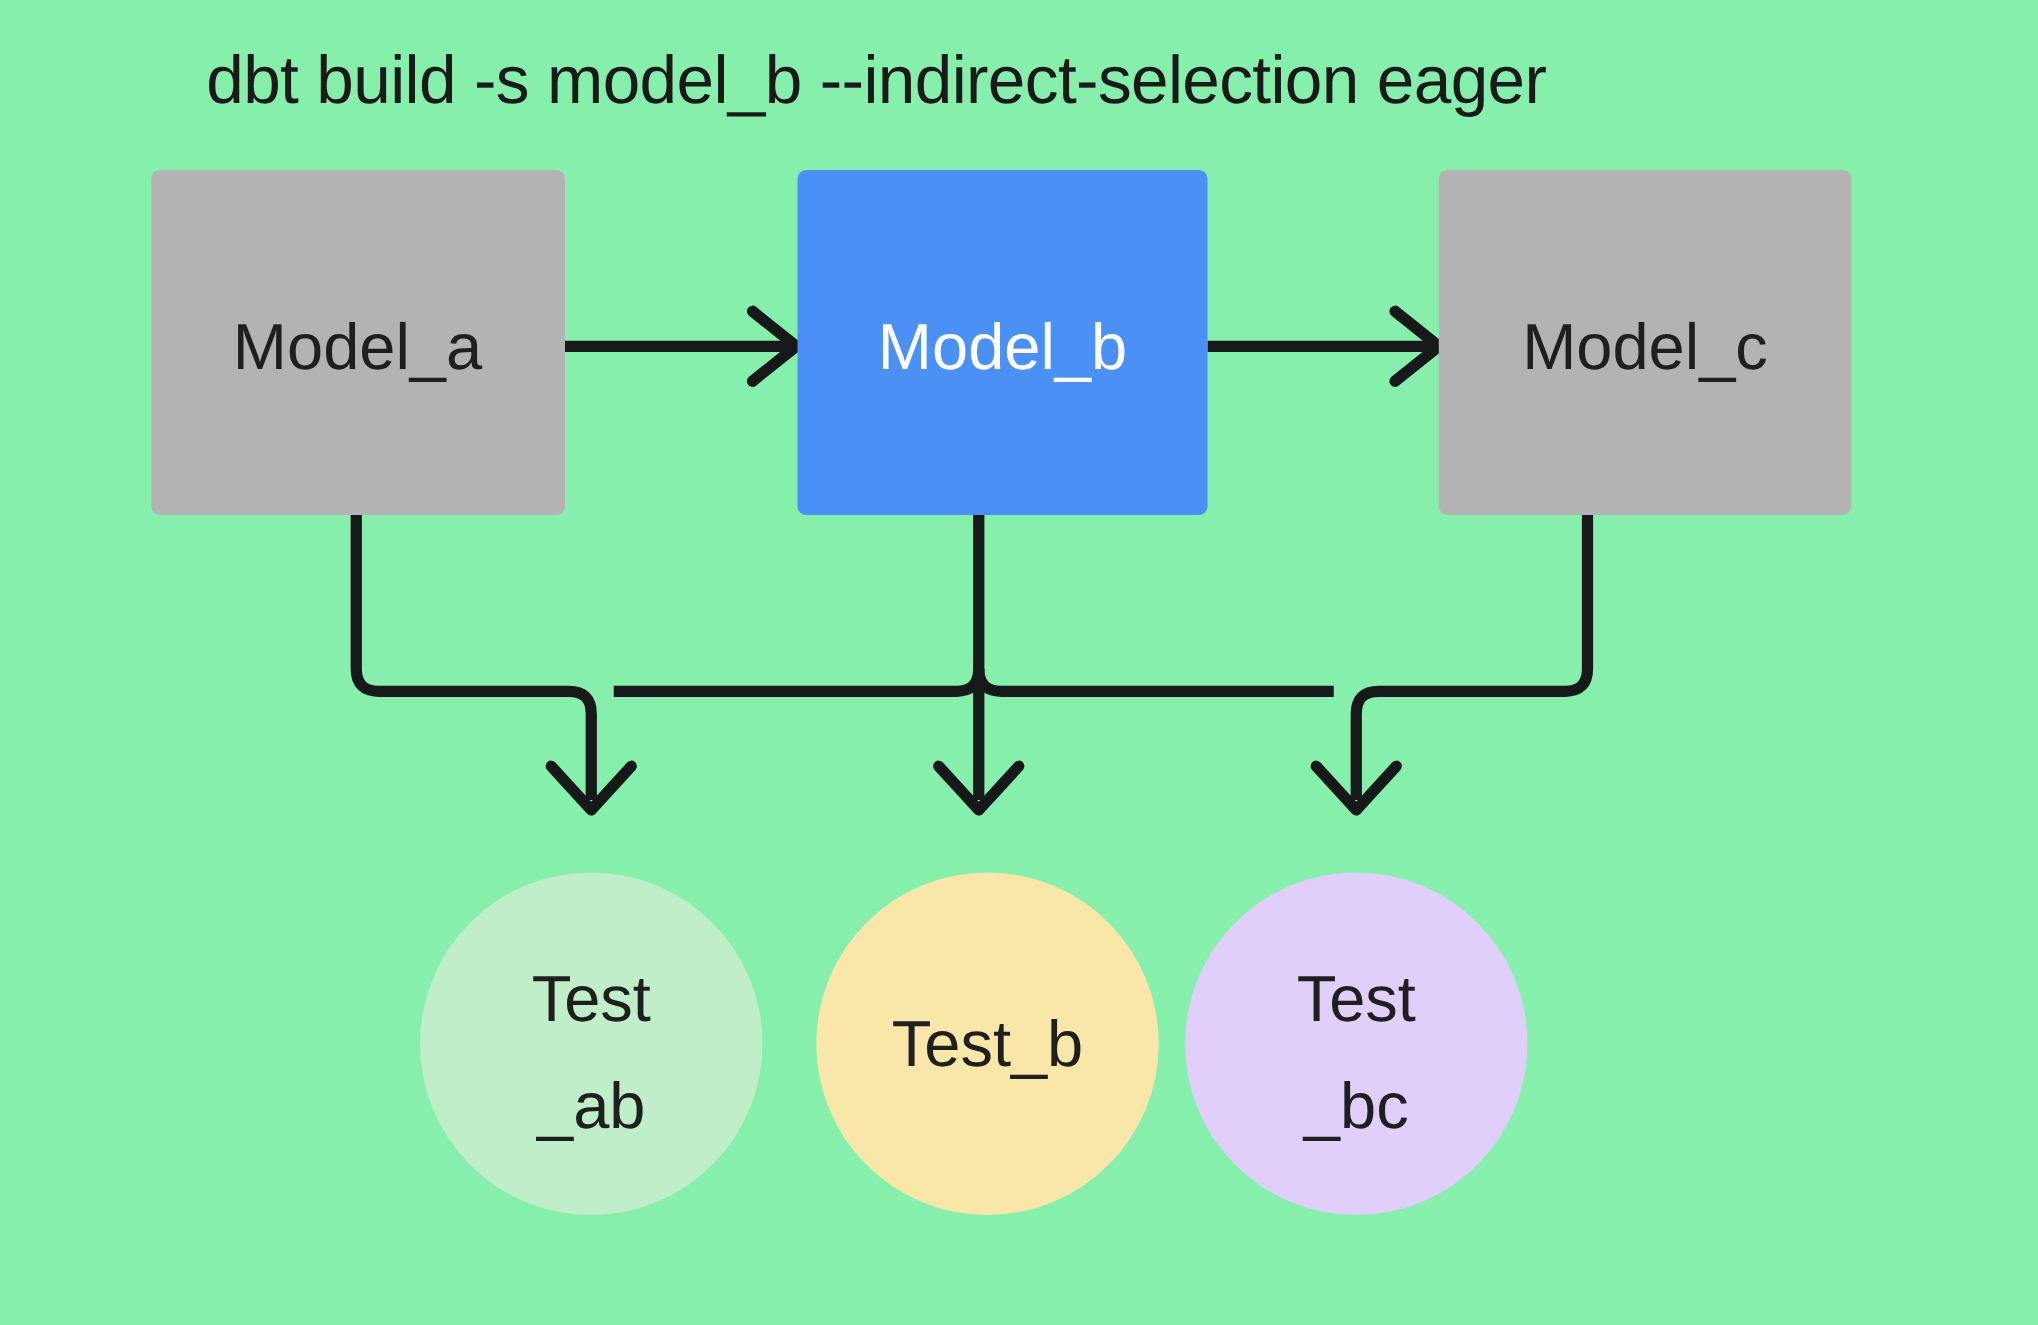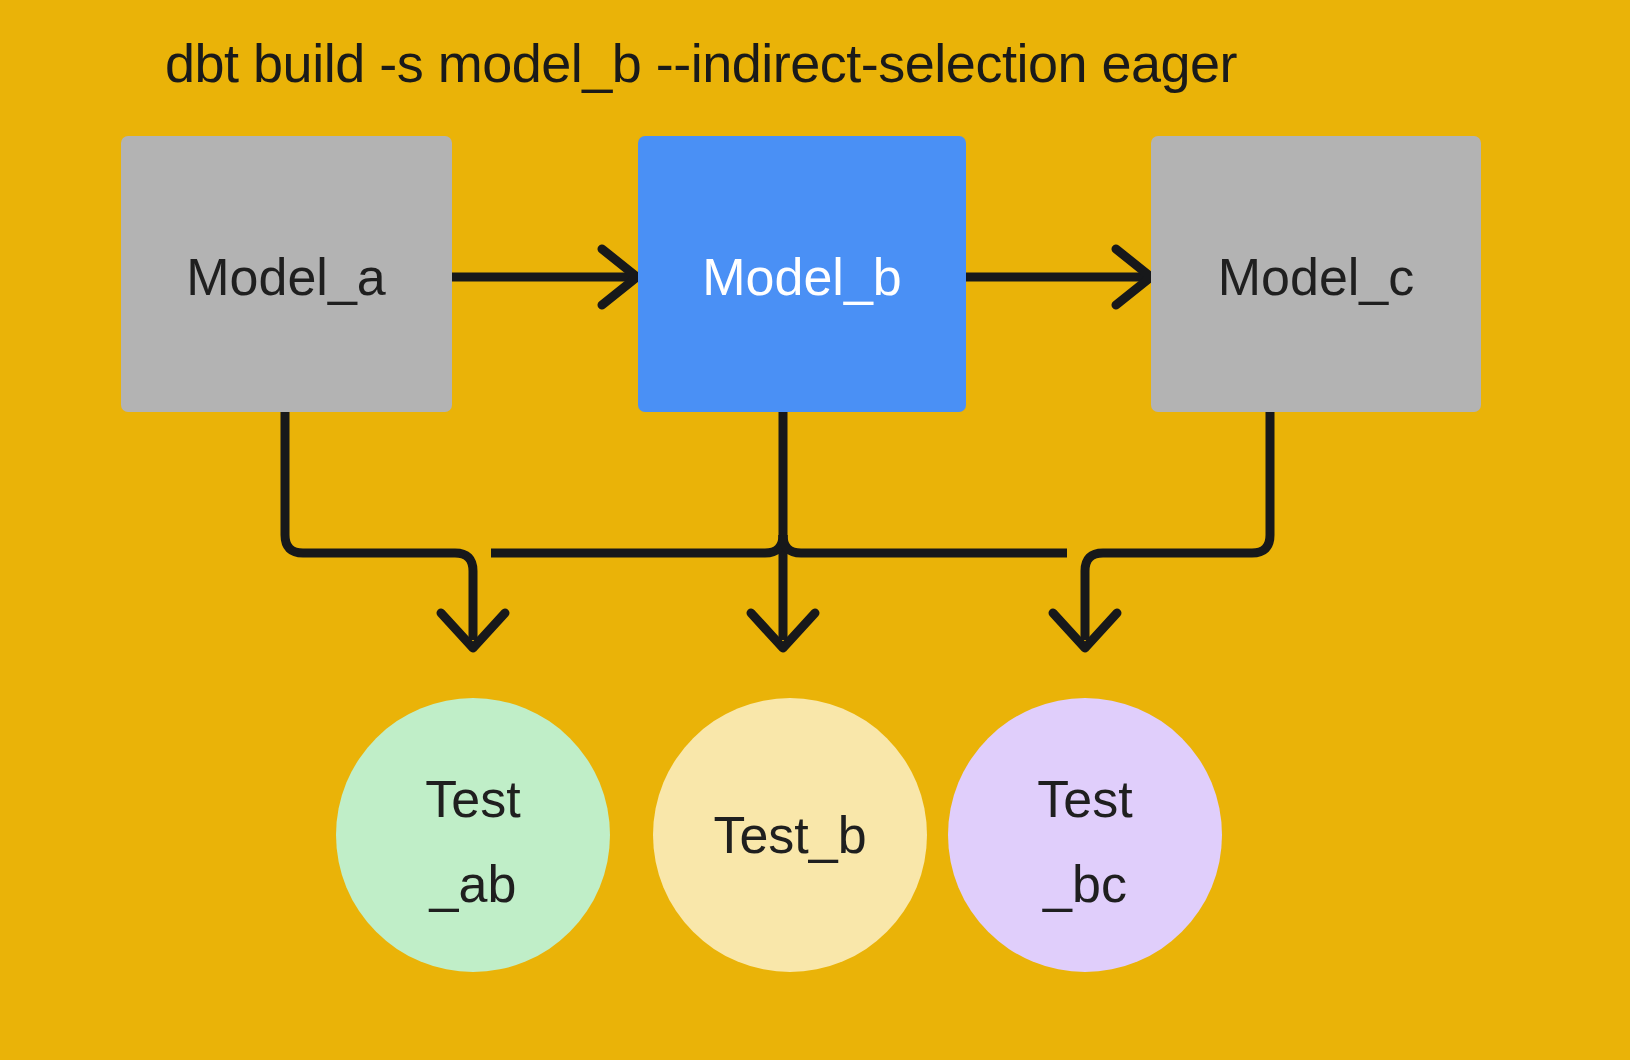--- a/index.html
+++ b/index.html
@@ -50,21 +50,21 @@
     fill: none;
     stroke: #17181a;
     stroke-width: 9;
     stroke-linecap: round;
     stroke-linejoin: round;
   }
 </style>
 </head>
 <body>
 
-<div id="canvas" style="background: #eab308; text-align: right;">
+<div id="canvas" style="background: #86efac; text-align: right;">
   <svg id="diagram-svg" viewBox="0 0 1630 1060" xmlns="http://www.w3.org/2000/svg">
 
     <text class="title-text" x="165" y="82">dbt build -s model_b --indirect-selection eager</text>
 
     <g>
       <path class="edge-line" d="M 452 277 L 634 277" stroke="#17181a"></path>
       <path class="arrow-head" d="M 602 249 L 637 277 L 602 305" stroke="#17181a"></path>
     </g>
     <g>
       <path class="edge-line" d="M 966 277 L 1148 277" stroke="#17181a"></path>

